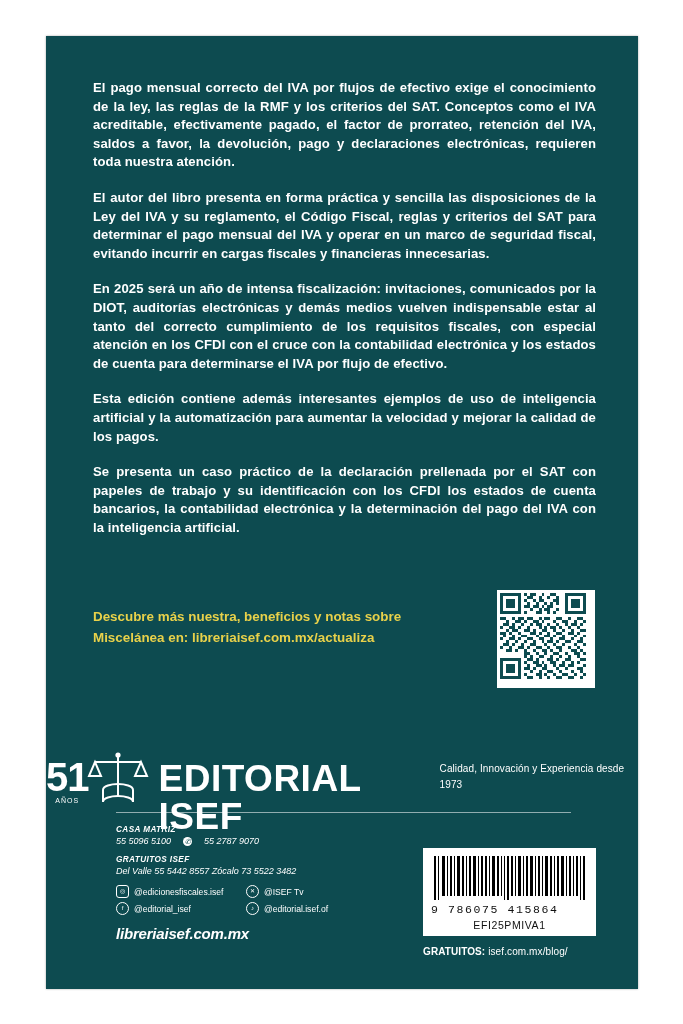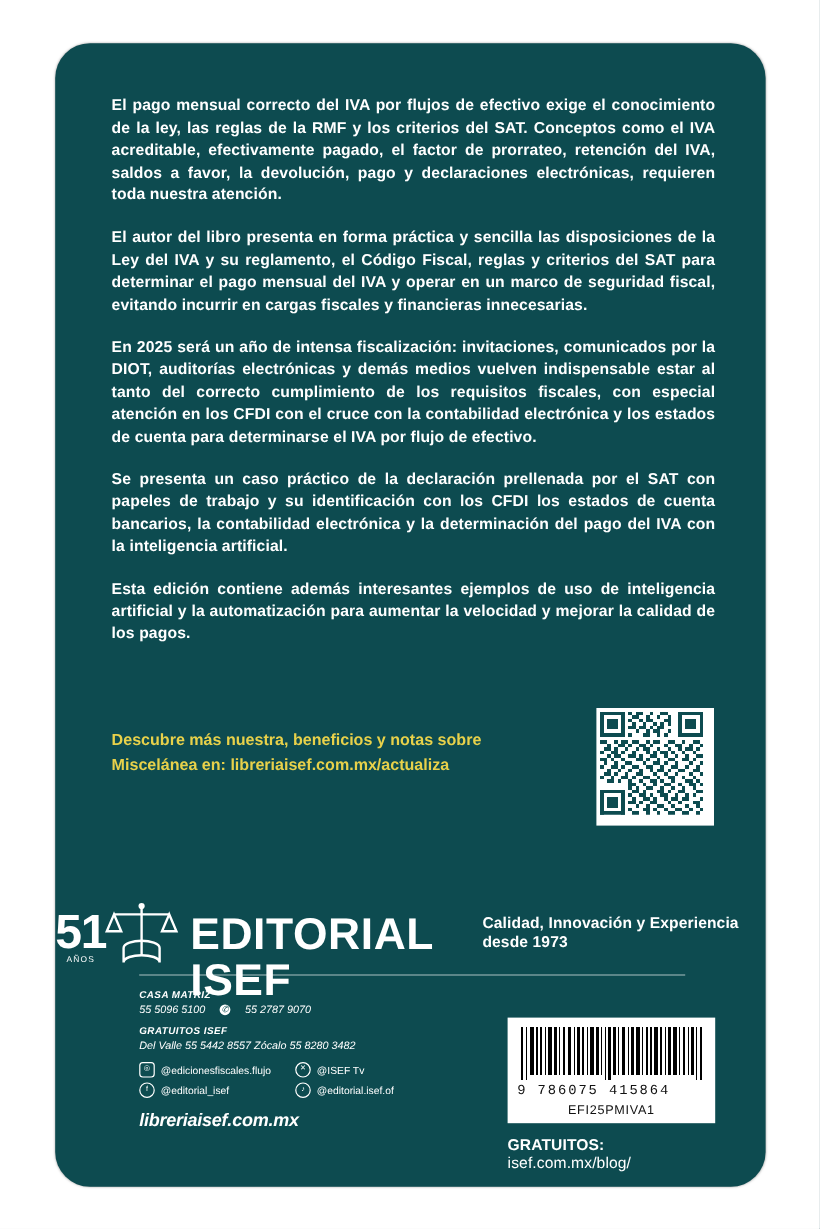--- a/index.html
+++ b/index.html
@@ -21,21 +21,20 @@
   }
   .cover {
     position: absolute;
     left: 46px;
     top: 36px;
     width: 592px;
     height: 953px;
     background: #0d4b50;
     box-shadow: 0 0 2px rgba(0,0,0,0.35);
     overflow: hidden;
-    border-radius: 29px;
   }
   
   .copy {
     position: absolute;
     left: 47px;
     top: 43px;
     width: 503px;
   }
   .para {
     color: #ffffff;
@@ -105,25 +104,24 @@
   }
   .brand .name {
     color: #ffffff;
     font-size: 37px;
     font-weight: bold;
     line-height: 38px;
     letter-spacing: 0.5px;
   }
   .brand .tag {
     color: #ffffff;
-    font-size: 13px;
+    font-size: 10px;
     line-height: 16px;
     margin-top: 1px;
     letter-spacing: 0.1px;
-    font-weight: bold;
   }
 
   
   .divider {
     position: absolute;
     left: 70px;
     top: 776px;
     width: 455px;
     height: 1px;
     background: rgba(255,255,255,0.55);
@@ -223,38 +221,38 @@
     text-align: center;
     color: #111111;
     font-size: 10.5px;
     letter-spacing: 0.6px;
     margin-top: 3px;
     padding-bottom: 3px;
     font-family: Liberation Sans, sans-serif;
   }
   .gratuitos {
     color: #ffffff;
-    font-size: 13px;
+    font-size: 10px;
     margin-top: 10px;
     letter-spacing: 0.1px;
   }
   .gratuitos b { font-weight: bold; }
 </style>
 </head>
 <body>
 
 <div class="page">
   <div class="cover">
 
     <div class="copy">
       <p class="para">El pago mensual correcto del IVA por flujos de efectivo exige el conocimiento de la ley, las reglas de la RMF y los criterios del SAT. Conceptos como el IVA acreditable, efectivamente pagado, el factor de prorrateo, retención del IVA, saldos a favor, la devolución, pago y declaraciones electrónicas, requieren toda nuestra atención.</p>
       <p class="para">El autor del libro presenta en forma práctica y sencilla las disposiciones de la Ley del IVA y su reglamento, el Código Fiscal, reglas y criterios del SAT para determinar el pago mensual del IVA y operar en un marco de seguridad fiscal, evitando incurrir en cargas fiscales y financieras innecesarias.</p>
       <p class="para">En 2025 será un año de intensa fiscalización: invitaciones, comunicados por la DIOT, auditorías electrónicas y demás medios vuelven indispensable estar al tanto del correcto cumplimiento de los requisitos fiscales, con especial atención en los CFDI con el cruce con la contabilidad electrónica y los estados de cuenta para determinarse el IVA por flujo de efectivo.</p>
+      <p class="para">Esta edición contiene además interesantes ejemplos de uso de inteligencia artificial y la automatización para aumentar la velocidad y mejorar la calidad de los pagos.</p>
       <p class="para">Se presenta un caso práctico de la declaración prellenada por el SAT con papeles de trabajo y su identificación con los CFDI los estados de cuenta bancarios, la contabilidad electrónica y la determinación del pago del IVA con la inteligencia artificial.</p>
-      <p class="para">Esta edición contiene además interesantes ejemplos de uso de inteligencia artificial y la automatización para aumentar la velocidad y mejorar la calidad de los pagos.</p>
     </div>
 
     <div class="promo">
       <div>Descubre más nuestra, beneficios y notas sobre</div>
       <div>Miscelánea en: libreriaisef.com.mx/actualiza</div>
     </div>
 
     <div class="qr">
       <svg width="86" height="86" viewBox="0 0 29 29" shape-rendering="crispEdges">
         <rect width="29" height="29" fill="#ffffff"></rect>
@@ -504,29 +502,29 @@
       <div class="grp">
         <div class="h">CASA MATRIZ</div>
         <div class="l">
           <span>55 5096 5100</span>
           <span class="wa">✆</span>
           <span>55 2787 9070</span>
         </div>
       </div>
       <div class="grp">
         <div class="h">GRATUITOS ISEF</div>
-        <div class="l">Del Valle 55 5442 8557  Zócalo 55 8280 3482</div>
+        <div class="l">Del Valle 55 5442 8557  Zócalo 73 5522 3482</div>
       </div>
 
       <div class="social">
         <div class="s">
           <span class="sico sq">
               <i>◎</i>
             </span>
-          <span>@edicionesfiscales.flujo</span>
+          <span>@edicionesfiscales.isef</span>
         </div>
         <div class="s">
           <span class="sico">
               <i>✕</i>
             </span>
           <span>@ISEF Tv</span>
         </div>
         <div class="s">
           <span class="sico">
               <i>f</i>

